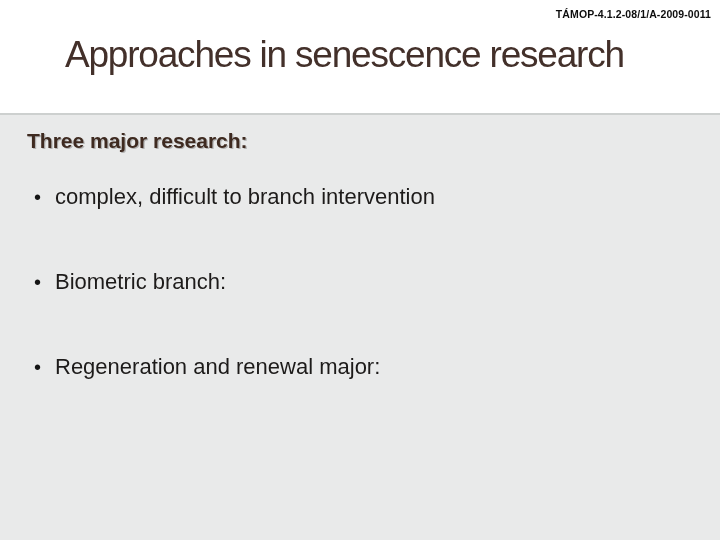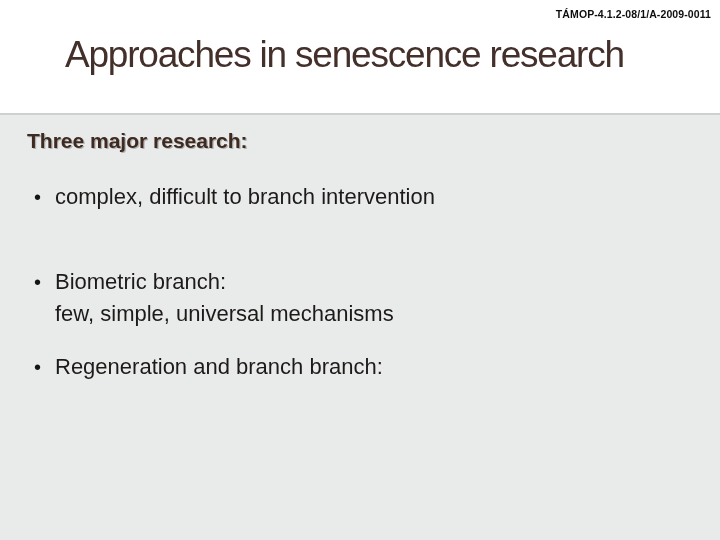--- a/index.html
+++ b/index.html
@@ -105,24 +105,23 @@
     <span class="bullet-icon">•</span>
     <div class="bullet-text">
       <div>complex, difficult to branch intervention</div>
     </div>
   </div>
 
   <div class="bullet-item b1">
     <span class="bullet-icon">•</span>
     <div class="bullet-text">
       <div>Biometric branch:</div>
-      <div>few, simple, universal mechanisms</div>
     </div>
   </div>
 
   <div class="bullet-item b2">
     <span class="bullet-icon">•</span>
     <div class="bullet-text">
-      <div>Regeneration and branch branch:</div>
+      <div>Regeneration and renewal major:</div>
     </div>
   </div>
 
 </div>
 
 </body></html>

